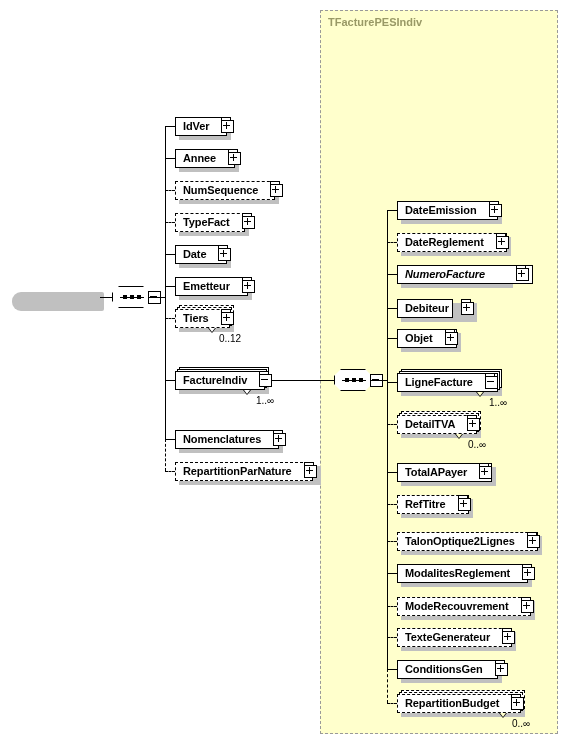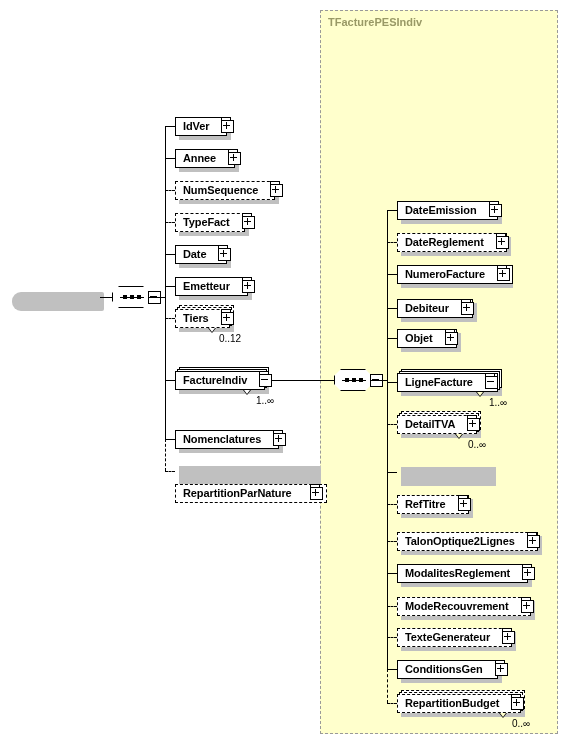--- a/index.html
+++ b/index.html
@@ -244,21 +244,21 @@
     <div class="shadow" style="left: 179px; top: 434px; width: 104px; height: 19px;"></div>
     <div class="node" style="left: 175px; top: 430px; width: 104px; z-index: 3;">
       <span class="nm">Nomenclatures</span>
       <span style="flex: 1 1 auto; min-width: 6px;"></span>
       <span class="tgl plus">
         <span class="tgl-tab"></span>
       </span>
     </div>
     <div class="ln h" style="left: 165px; top: 439px; width: 10px;"></div>
     <div class="shadow" style="left: 179px; top: 466px; width: 142px; height: 19px;"></div>
-    <div class="node optional" style="left: 175px; top: 484px; width: 152px; z-index: 3; justify-content: flex-end;">
+    <div class="node optional" style="left: 175px; top: 462px; width: 138px; z-index: 3;">
       <span class="nm">RepartitionParNature</span>
       <span style="flex: 1 1 auto; min-width: 6px;"></span>
       <span class="tgl plus">
         <span class="tgl-tab"></span>
       </span>
     </div>
     <div class="ln-dash-h" style="left: 165px; top: 471px; width: 10px;"></div>
     <div class="ln v" style="left: 165px; top: 126px; height: 313px;"></div>
     <div class="ln-dash-v" style="left: 165px; top: 439px; height: 32px;"></div>
     <div class="shadow" style="left: 401px; top: 205px; width: 101px; height: 19px;"></div>
@@ -273,30 +273,30 @@
     <div class="shadow" style="left: 401px; top: 237px; width: 110px; height: 19px;"></div>
     <div class="node optional" style="left: 397px; top: 233px; width: 110px; z-index: 3;">
       <span class="nm">DateReglement</span>
       <span style="flex: 1 1 auto; min-width: 6px;"></span>
       <span class="tgl plus">
         <span class="tgl-tab"></span>
       </span>
     </div>
     <div class="ln-dash-h" style="left: 387px; top: 242px; width: 10px;"></div>
     <div class="shadow" style="left: 401px; top: 269px; width: 112px; height: 19px;"></div>
-    <div class="node" style="left: 397px; top: 265px; width: 116px; z-index: 3;">
+    <div class="node" style="left: 397px; top: 265px; width: 136px; z-index: 3; font-style: italic;">
       <span class="nm">NumeroFacture</span>
       <span style="flex: 1 1 auto; min-width: 6px;"></span>
       <span class="tgl plus">
         <span class="tgl-tab"></span>
       </span>
     </div>
     <div class="ln h" style="left: 387px; top: 274px; width: 10px;"></div>
     <div class="shadow" style="left: 401px; top: 303px; width: 76px; height: 19px;"></div>
-    <div class="node" style="left: 397px; top: 299px; width: 76px; z-index: 3;">
+    <div class="node" style="left: 397px; top: 299px; width: 56px; z-index: 3;">
       <span class="nm">Debiteur</span>
       <span style="flex: 1 1 auto; min-width: 6px;"></span>
       <span class="tgl plus">
         <span class="tgl-tab"></span>
       </span>
     </div>
     <div class="ln h" style="left: 387px; top: 308px; width: 10px;"></div>
     <div class="shadow" style="left: 401px; top: 333px; width: 60px; height: 19px;"></div>
     <div class="node" style="left: 397px; top: 329px; width: 60px; z-index: 3;">
       <span class="nm">Objet</span>
@@ -326,20 +326,27 @@
       <span class="nm">DetailTVA</span>
       <span style="flex: 1 1 auto; min-width: 6px;"></span>
       <span class="tgl plus">
         <span class="tgl-tab"></span>
       </span>
     </div>
     <div class="card-arrow onyellow" style="left: 455px; top: 434px;"></div>
     <div class="card" style="left: 417px; top: 439px; width: 120px;">0..∞</div>
     <div class="ln-dash-h" style="left: 387px; top: 424px; width: 10px;"></div>
     <div class="shadow" style="left: 401px; top: 467px; width: 95px; height: 19px;"></div>
+    <div class="node" style="left: 397px; top: 463px; width: 95px; z-index: 3;">
+      <span class="nm">TotalAPayer</span>
+      <span style="flex: 1 1 auto; min-width: 6px;"></span>
+      <span class="tgl plus">
+        <span class="tgl-tab"></span>
+      </span>
+    </div>
     <div class="ln h" style="left: 387px; top: 472px; width: 10px;"></div>
     <div class="shadow" style="left: 401px; top: 499px; width: 72px; height: 19px;"></div>
     <div class="node optional" style="left: 397px; top: 495px; width: 72px; z-index: 3;">
       <span class="nm">RefTitre</span>
       <span style="flex: 1 1 auto; min-width: 6px;"></span>
       <span class="tgl plus">
         <span class="tgl-tab"></span>
       </span>
     </div>
     <div class="ln-dash-h" style="left: 387px; top: 504px; width: 10px;"></div>

